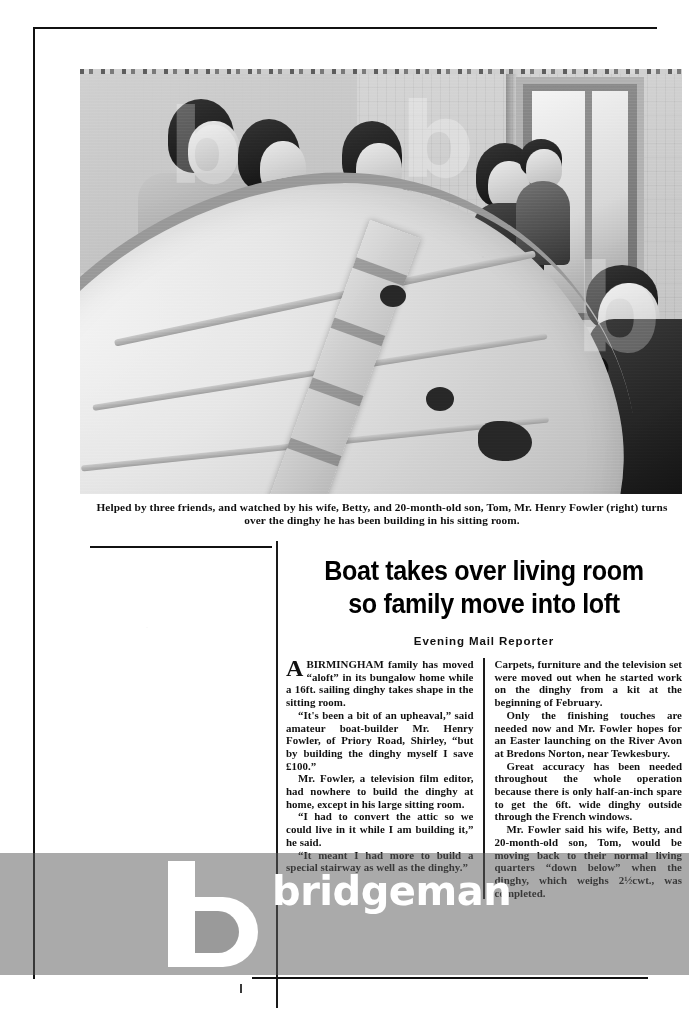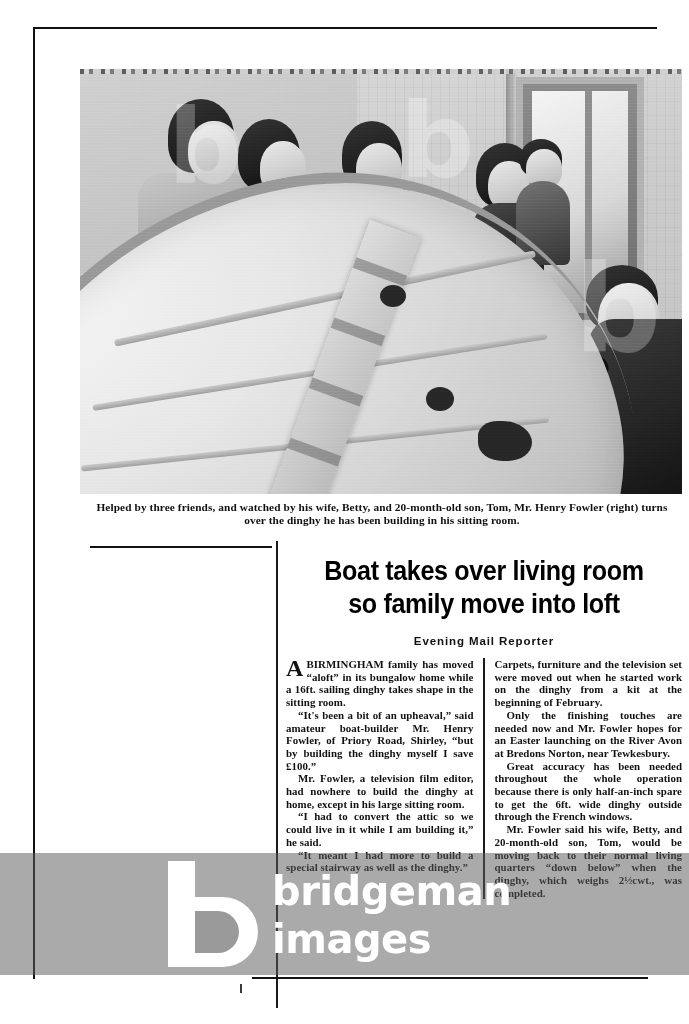--- a/index.html
+++ b/index.html
@@ -442,15 +442,14 @@
 <div class="tick" style="left:240px; top:984px;"></div>
 
 <div id="watermark">
   <div id="wm-logo">
     <div class="b-stem"></div>
     <div class="b-bowl"></div>
     <div class="b-counter"></div>
   </div>
   <div id="wm-text">
     <span>bridgeman</span>
-    <span class="line2">images</span>
   </div>
 </div>
 
 </body></html>

